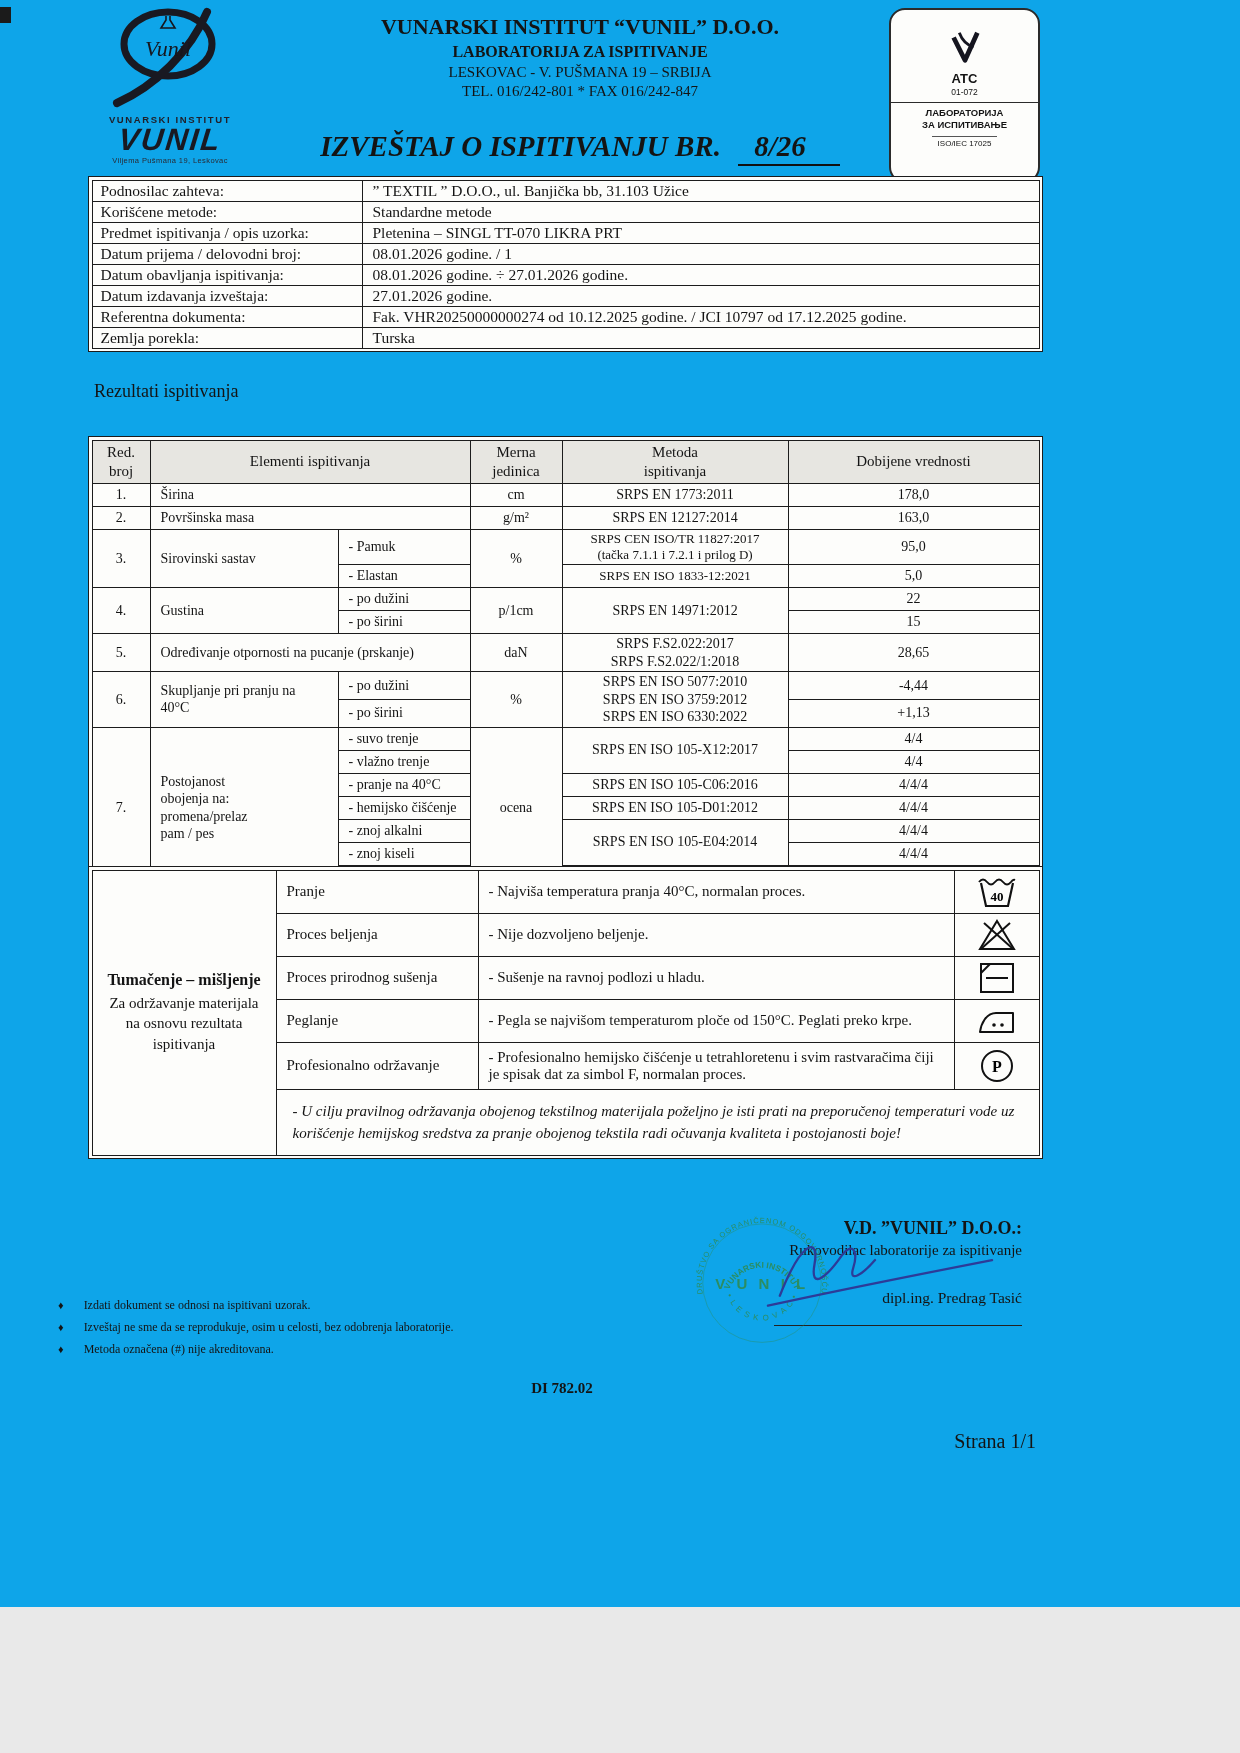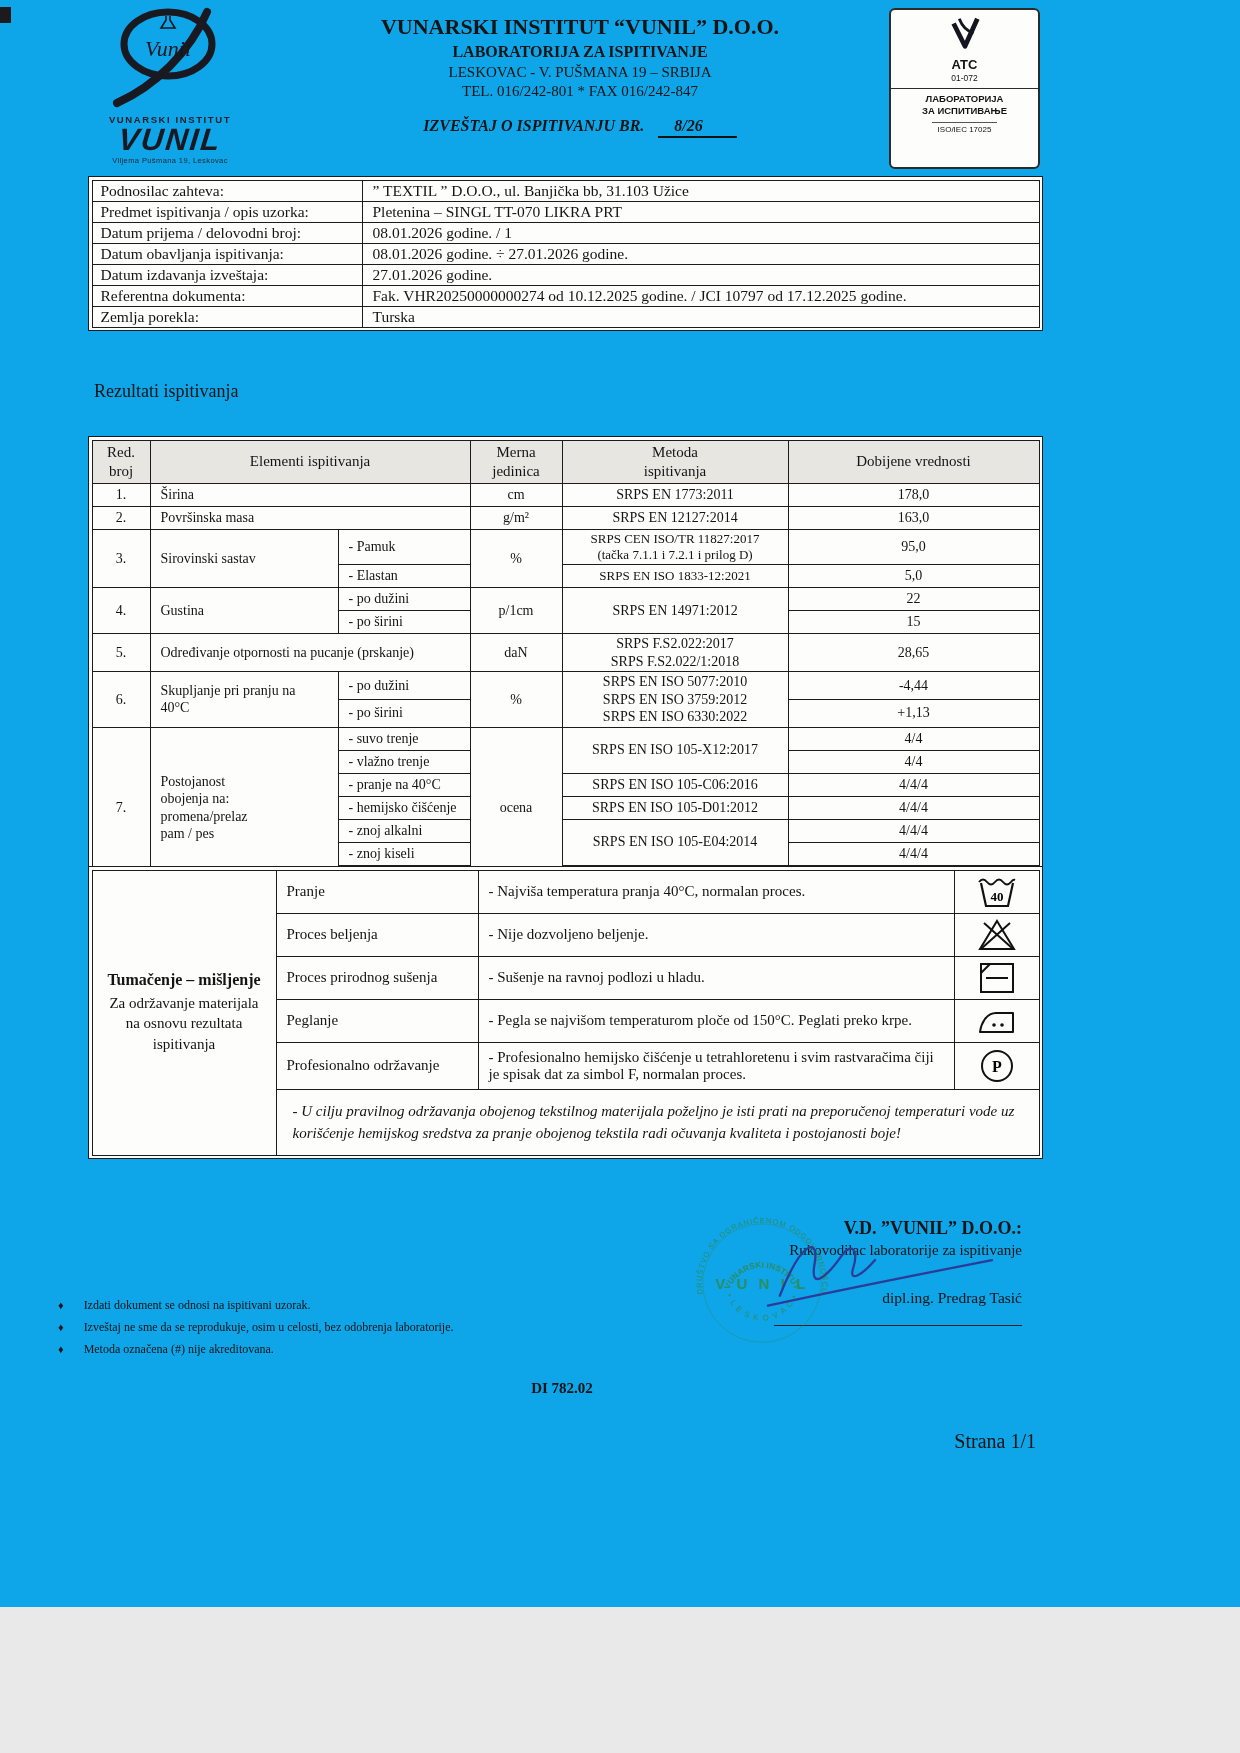--- a/index.html
+++ b/index.html
@@ -11,23 +11,23 @@
   .artifact{position:absolute;left:0;top:7px;width:11px;height:16px;background:#1b1b1b}
   .logo-block{position:absolute;left:86px;top:6px;width:168px;text-align:center}
   .logo-inst{font-family:"Liberation Sans",sans-serif;font-size:9.5px;font-weight:bold;letter-spacing:1.6px;margin-top:2px;color:#20202a}
   .logo-brand{font-family:"Liberation Sans",sans-serif;font-size:31px;font-weight:900;font-style:italic;letter-spacing:2px;line-height:.95;color:#191922;transform:skewX(-6deg)}
   .logo-addr{font-family:"Liberation Sans",sans-serif;font-size:7.5px;letter-spacing:.4px;margin-top:2px;color:#2a2a33}
   .head-center{position:absolute;left:290px;top:14px;width:580px;text-align:center}
   .h-company{font-size:22px;font-weight:bold}
   .h-lab{font-size:16px;font-weight:bold;margin-top:3px}
   .h-addr{font-size:15px;margin-top:3px}
   .h-tel{font-size:15px;margin-top:2px}
-  .h-title{font-size:16px;font-weight:bold;font-style:italic;margin-top:17px}
+  .h-title{font-size:29px;font-weight:bold;font-style:italic;margin-top:30px}
   .report-no{display:inline-block;border-bottom:2.2px solid #111;padding:0 34px 1px 16px;margin-left:10px}
-  .badge{position:absolute;left:889px;top:8px;width:147px;height:153px;border:2px solid #2b2b2b;border-radius:6px;text-align:center;padding-top:4px;background:#fdfdfb}
+  .badge{position:absolute;left:889px;top:8px;width:147px;height:153px;border:2px solid #2b2b2b;border-radius:16px;text-align:center;padding-top:18px;background:#fdfdfb}
   .b-atc{font-family:"Liberation Sans",sans-serif;font-size:13px;font-weight:bold;margin-top:1px}
   .b-code{font-family:"Liberation Sans",sans-serif;font-size:8.5px;margin-top:1px}
   .b-sep{border-top:1.3px solid #2b2b2b;margin:5px 0 4px 0}
   .b-lab{font-family:"Liberation Sans",sans-serif;font-size:9.5px;font-weight:bold;line-height:1.3}
   .b-std{font-family:"Liberation Sans",sans-serif;font-size:8px;margin-top:3px;border-top:1px solid #555;display:inline-block;padding:2px 6px 0 6px}
 
   
   .tbl-wrap{position:absolute;border:1.6px solid #1c1c1c;padding:2.5px;background:#fdfdfb}
   .tbl-wrap table{border-collapse:collapse;width:100%;table-layout:fixed}
   .tbl-wrap td,.tbl-wrap th{border:1px solid #1c1c1c;overflow:hidden;vertical-align:middle}
@@ -123,20 +123,24 @@
   <div class="tbl-wrap info-pos">
     <table>
       <colgroup>
           <col style="width:270px">
           <col>
         </colgroup>
       <tbody>
           <tr>
             <td class="lbl">Podnosilac zahteva:</td>
             <td class="val">” TEXTIL ” D.O.O., ul. Banjička bb, 31.103 Užice</td>
+          </tr>
+      <tr>
+            <td class="lbl">Korišćene metode:</td>
+            <td class="val">Standardne metode</td>
           </tr>
       <tr>
             <td class="lbl">Predmet ispitivanja / opis uzorka:</td>
             <td class="val">Pletenina – SINGL TT-070 LIKRA PRT</td>
           </tr>
       <tr>
             <td class="lbl">Datum prijema / delovodni broj:</td>
             <td class="val">08.01.2026 godine.    /    1</td>
           </tr>
       <tr>

